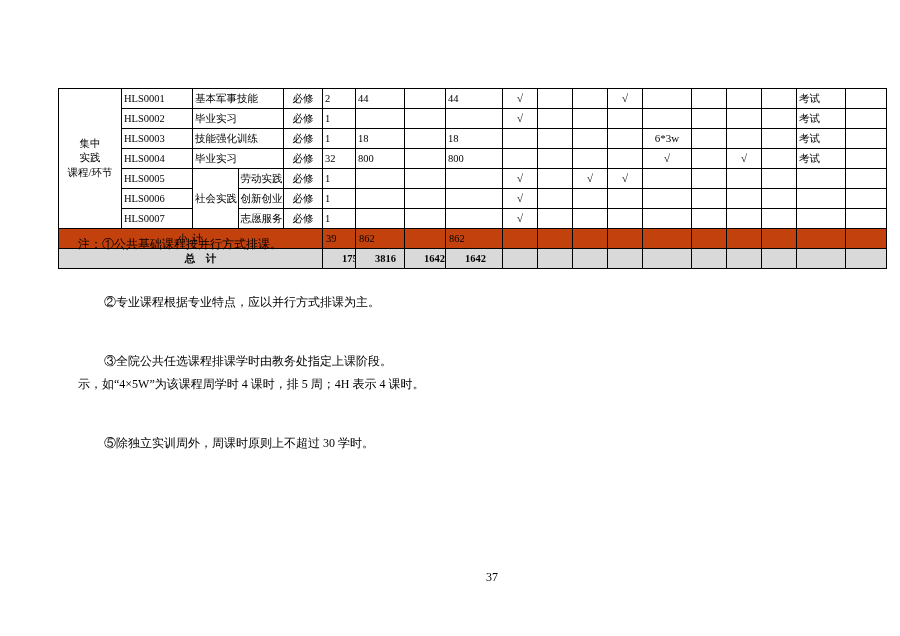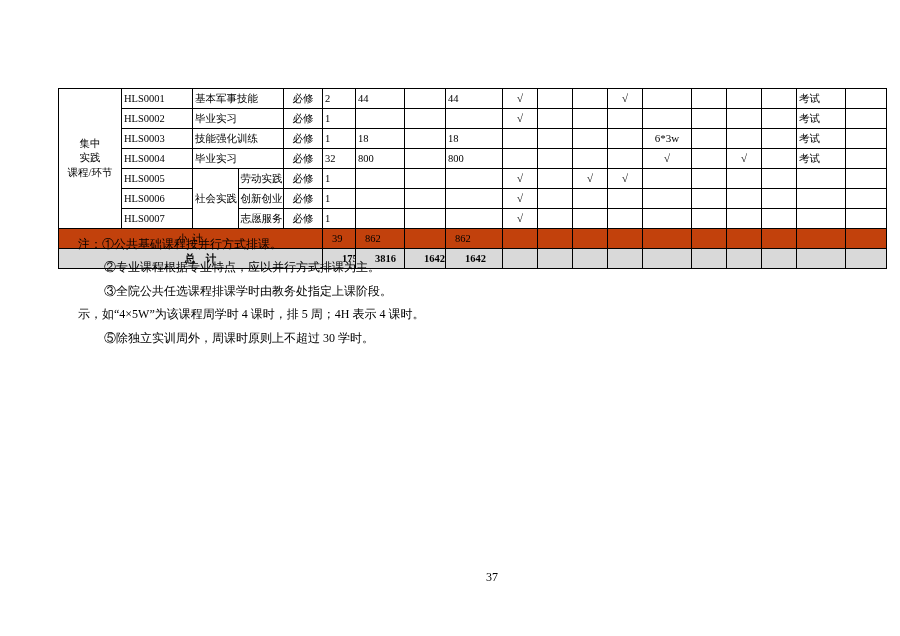--- a/index.html
+++ b/index.html
@@ -67,21 +67,21 @@
     font-weight: normal;
     text-align: center;
     margin-top: 24px;
   }
   .subtotal-row td.lbl {
     text-align: center;
     letter-spacing: 1px;
   }
   .subtotal-row td.num {
     text-align: left;
-    padding-left: 9px;
+    padding-left: 3px;
   }
   .total-row td {
     background: #d9d9d9;
     font-weight: bold;
     text-align: center;
     height: 19px;
   }
   .total-row td.lbl {
     letter-spacing: 4px;
     padding-left: 26px;
@@ -99,20 +99,21 @@
     width: 760px;
     font-size: 12px;
     line-height: 1.95;
   }
   .notes p {
     margin: 0;
     text-indent: 0;
   }
   .notes p.indent {
     text-indent: 26px;
+    margin-top: 35px;
   }
   .notes p.cont {
     text-indent: 0;
   }
   .page-number {
     position: absolute;
     left: 0;
     top: 570px;
     width: 900px;
     text-align: center;

